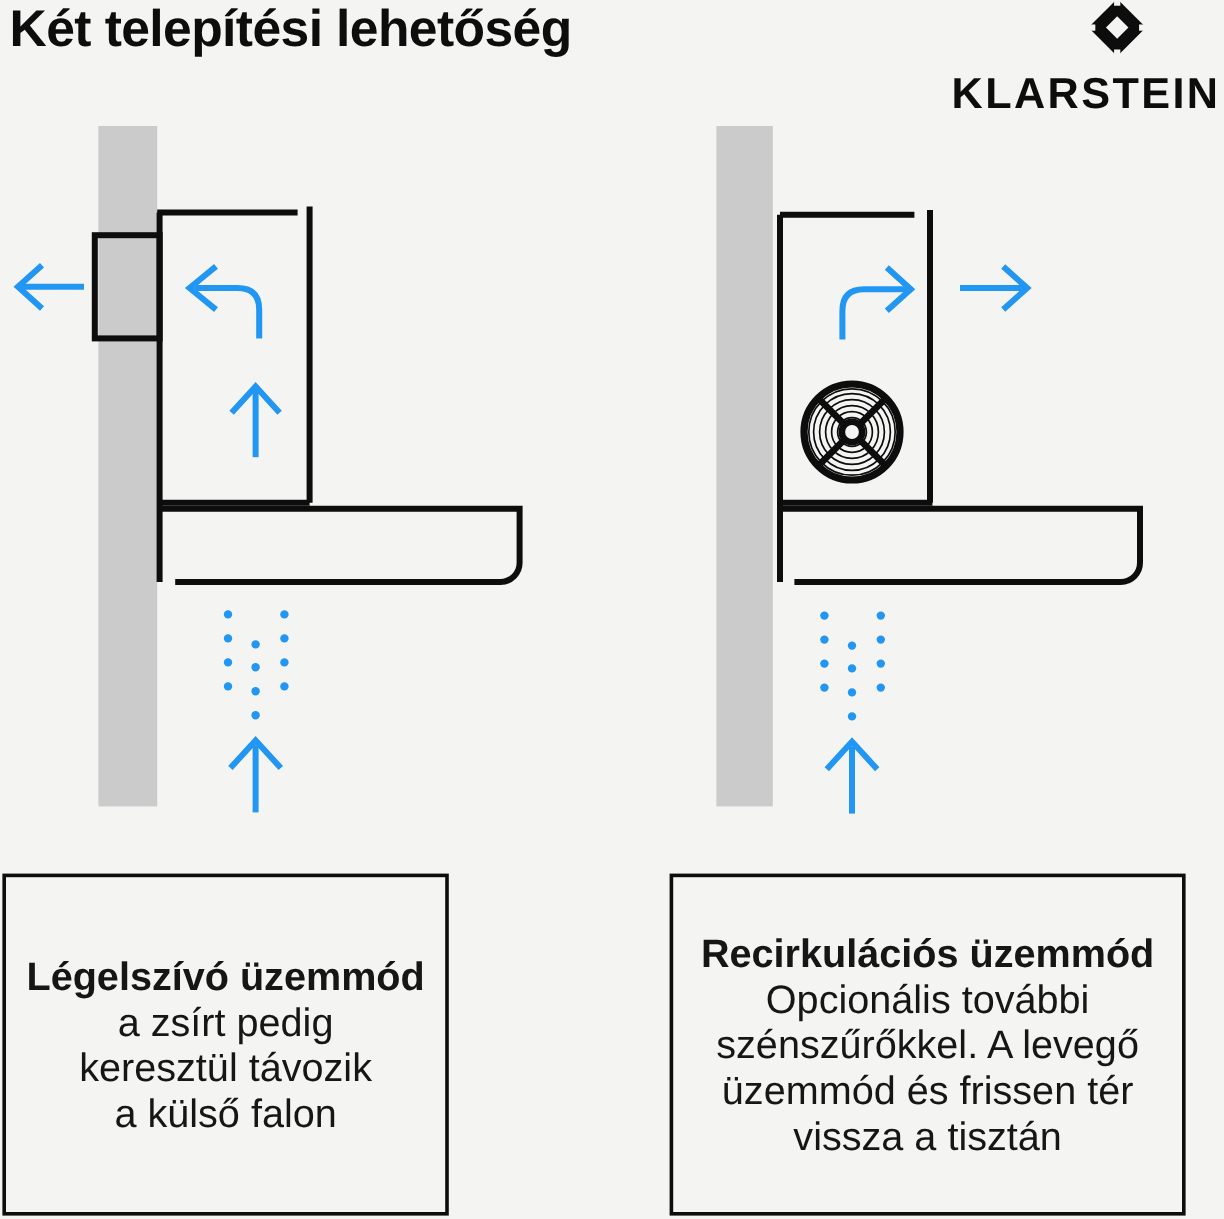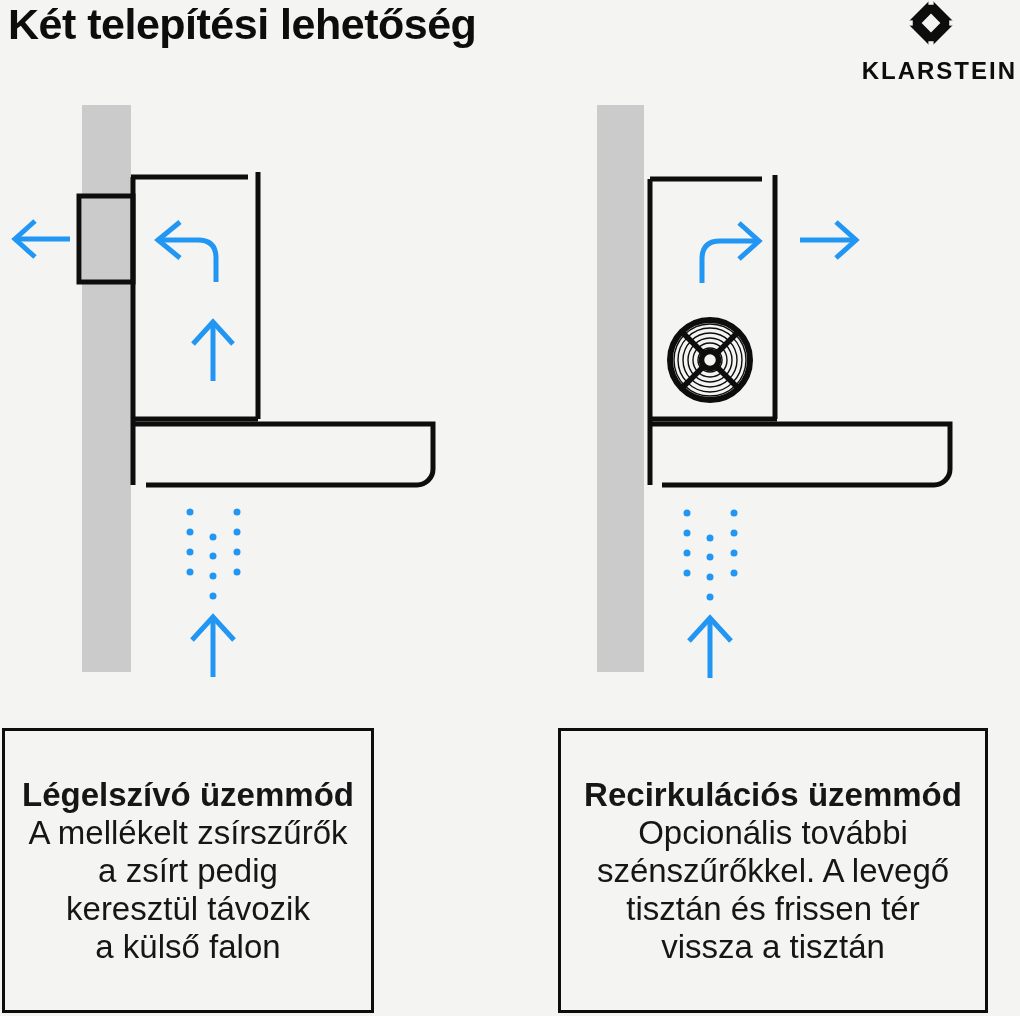--- a/index.html
+++ b/index.html
@@ -14,21 +14,21 @@
   .page{position:relative;width:1020px;height:1016px;background:var(--bg);overflow:hidden;}
   .page-title{
     position:absolute;left:8px;top:-4px;
     font-size:43px;font-weight:700;letter-spacing:-0.5px;
     color:var(--ink);line-height:56px;white-space:nowrap;
   }
   .brand{position:absolute;top:0;right:0;width:215px;height:95px;}
   .brand-icon{position:absolute;left:100px;top:-2px;}
   .brand-name{
     position:absolute;right:3px;top:57px;
-    font-size:24px;font-weight:700;letter-spacing:2px;
+    font-size:36px;font-weight:700;letter-spacing:2px;
     color:var(--ink);white-space:nowrap;
   }
   svg{display:block;}
   .diagram-layer{position:absolute;left:0;top:0;pointer-events:none;}
   .stroke-ink{stroke:var(--ink);fill:none;stroke-width:5px;}
   .stroke-ink-thin{stroke:var(--ink);fill:none;stroke-width:1.4px;}
   .stroke-blue{stroke:var(--blue);fill:none;stroke-width:5px;stroke-linejoin:miter;}
   .fill-blue{fill:var(--blue);stroke:none;}
   .fill-wall{fill:var(--wall);stroke:none;}
   .fill-bg{fill:var(--bg);}
@@ -156,30 +156,29 @@
       <g class="stroke-blue">
         <path d="M710 678 V622"></path>
         <path d="M689 641 L710 618 L731 641"></path>
       </g>
     </g>
   </svg>
 
   <div class="caption-box caption-left">
     <div class="caption-title">Légelszívó üzemmód</div>
     <div class="caption-body">
-        <div>A mellékelt zsírszűrők</div>
         <div>a zsírt pedig</div>
         <div>keresztül távozik</div>
         <div>a külső falon</div>
       </div>
   </div>
 
   <div class="caption-box caption-right">
     <div class="caption-title">Recirkulációs üzemmód</div>
     <div class="caption-body">
         <div>Opcionális további</div>
         <div>szénszűrőkkel. A levegő</div>
-        <div>tisztán és frissen tér</div>
+        <div>üzemmód és frissen tér</div>
         <div>vissza a tisztán</div>
       </div>
   </div>
 
 </div>
 
 </body></html>

